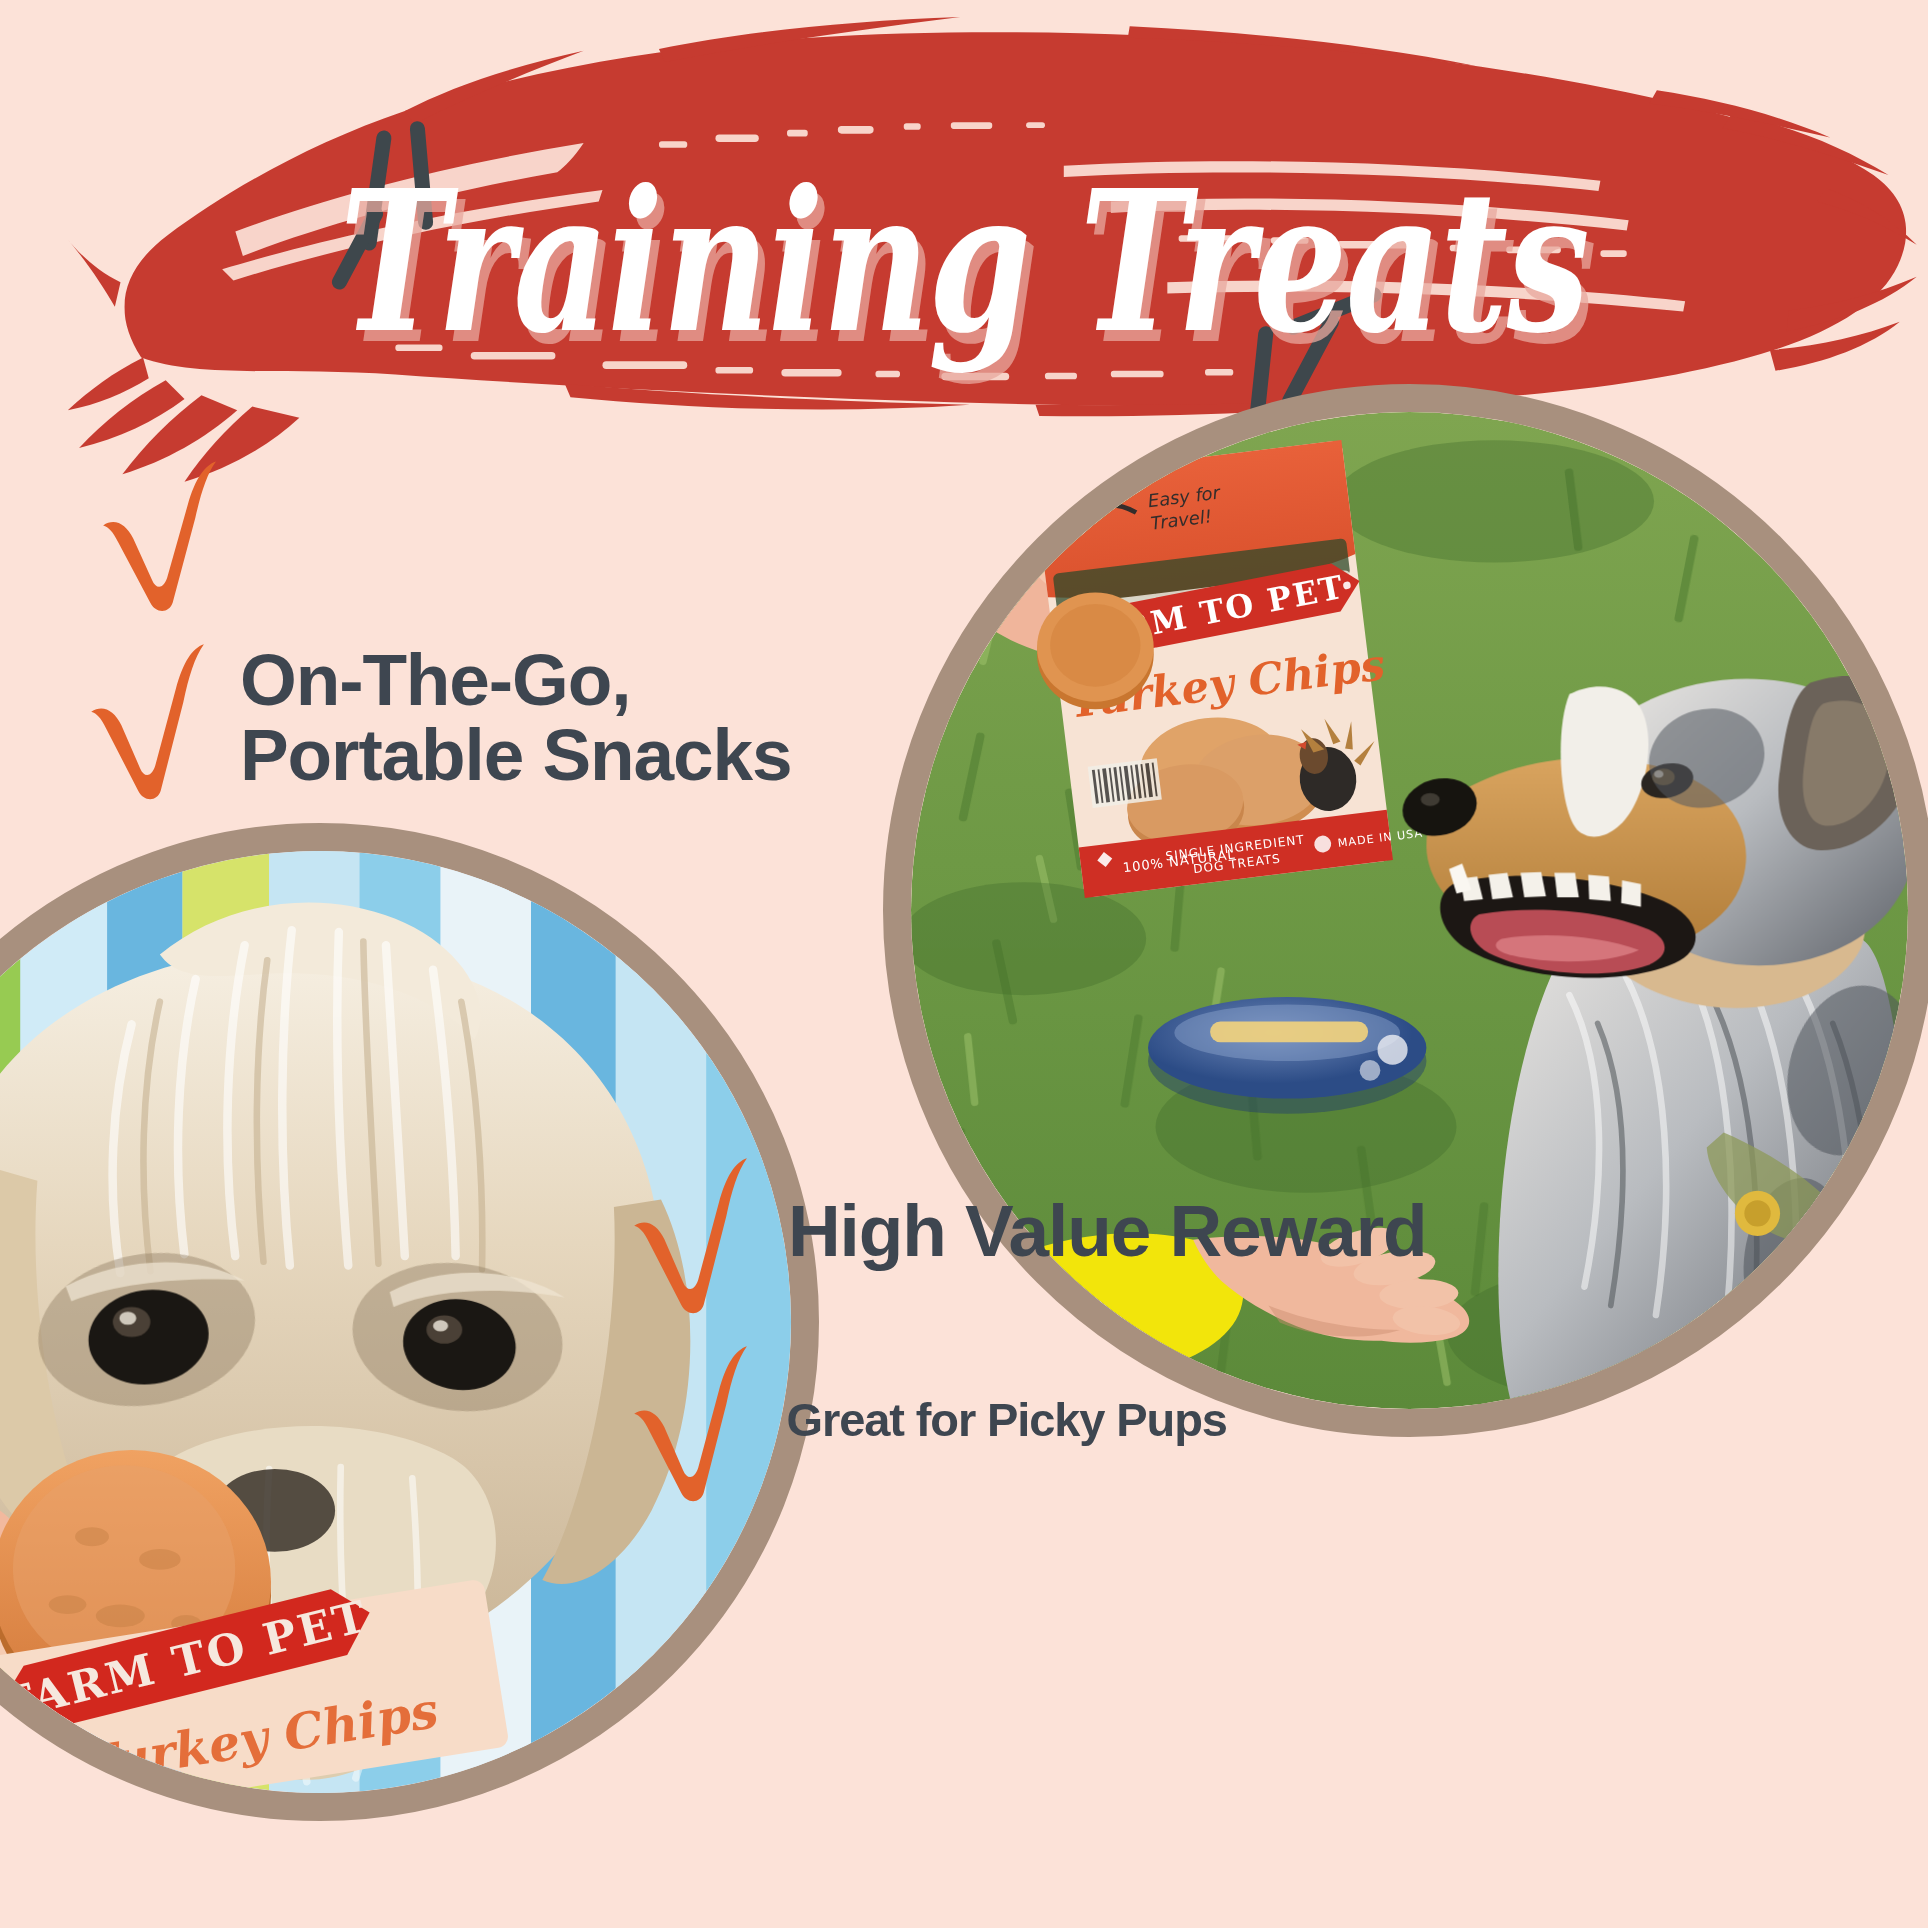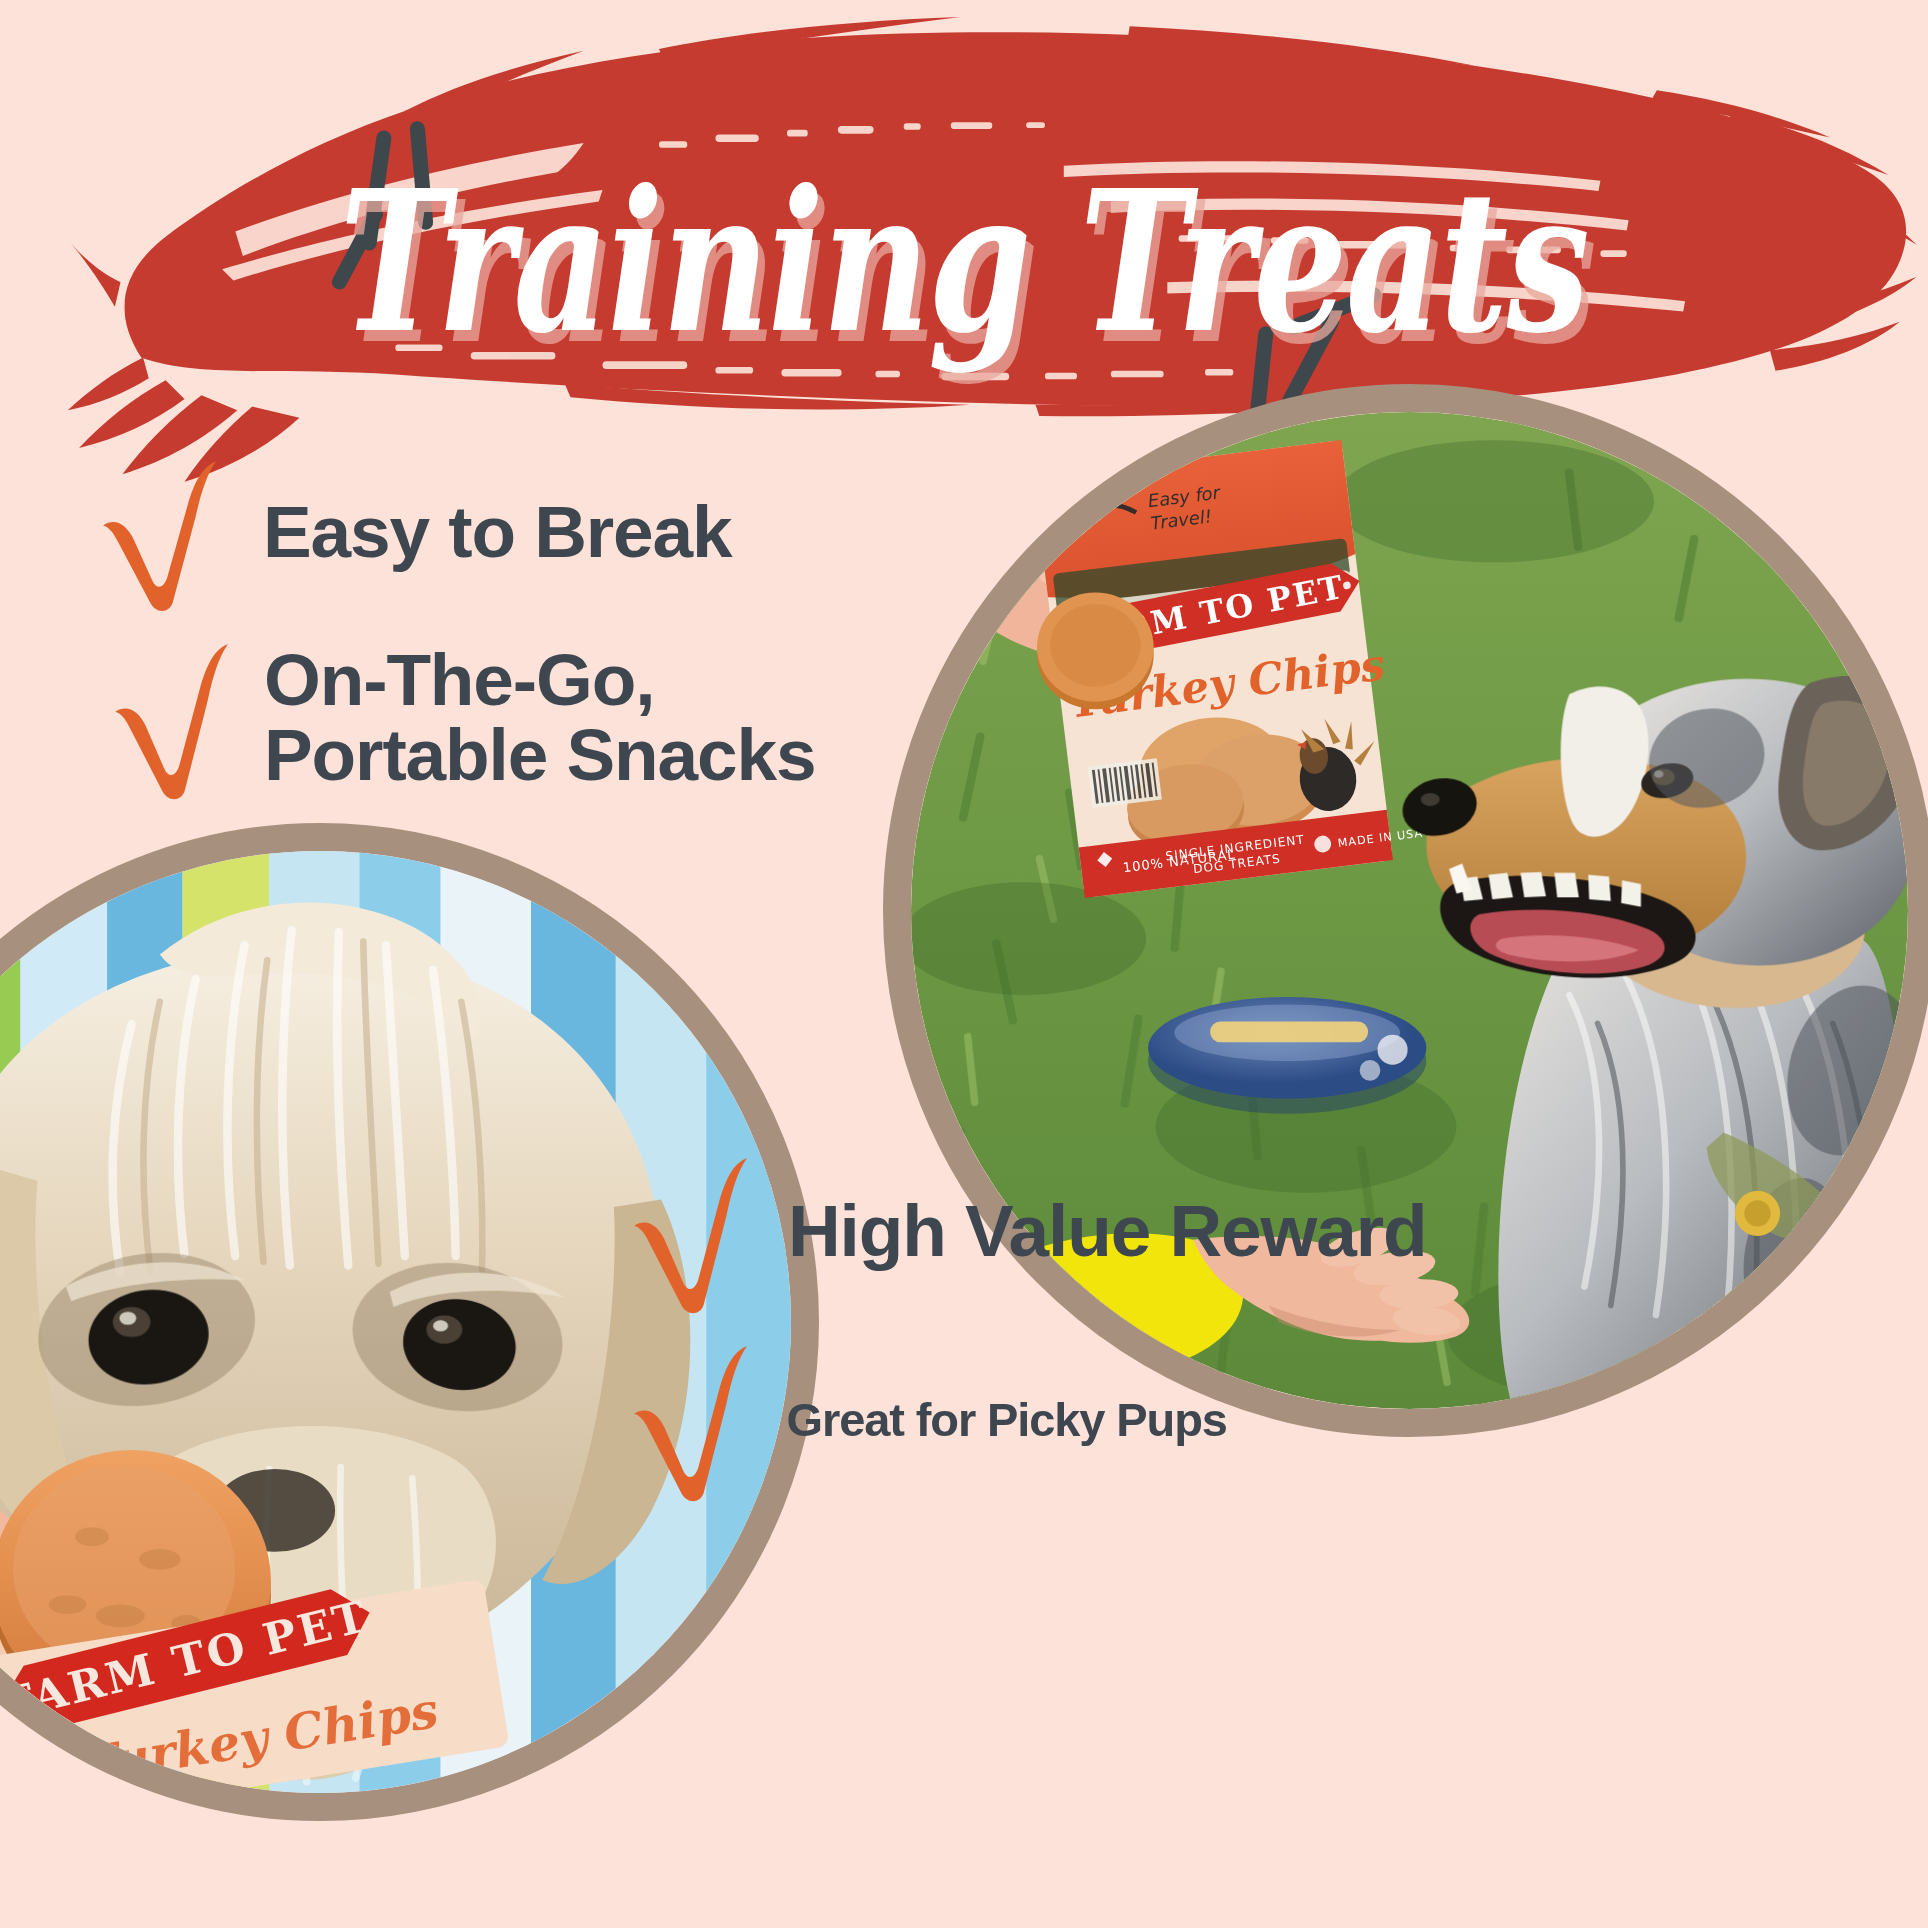--- a/index.html
+++ b/index.html
@@ -41,21 +41,21 @@
     color:#3E4650;
     font-family:"Liberation Sans", sans-serif;
     font-weight:700;
     font-size:72px;
     line-height:1.02;
     letter-spacing:-1.1px;
     white-space:pre-line;
   }
   #b1{left:90px;top:452px;width:829px;}
   #b1 .bullet-text{font-size:73px;margin-left:32px;}
-  #b2{left:102px;top:633px;width:847px;}
+  #b2{left:78px;top:633px;width:847px;}
   #b2 .bullet-text{font-size:73px;margin-left:21px;}
   #b3{left:621px;top:1147px;width:1281px;}
   #b3 .bullet-text{font-size:73px;margin-left:26px;}
   #b4{left:621px;top:1335px;width:1290px;}
   #b4 .bullet-text{font-size:47px;margin-left:24.5px;}
 
   
   .photo-circle{position:absolute;border-radius:50%;overflow:hidden;box-sizing:border-box;}
   #photo-top-right{
     left:883px;top:384px;width:1053px;height:1053px;
@@ -166,21 +166,20 @@
 
     <div class="banner-title">Training Treats</div>
   </div>
 
   <div class="bullet" id="b1">
     <svg class="check" width="141" height="160" viewBox="0 0 150 170">
       <path d="M14,78 C26,70 38,76 46,92 L66,136 C70,146 78,146 82,134
                L104,56 C112,28 122,14 134,10 C124,24 118,44 112,70
                L88,160 C84,172 70,172 64,160 L30,96 C24,84 20,80 14,78 Z" fill="#E2622B"></path>
     </svg>
-    <div class="bullet-text">Easy to Break</div>
   </div>
 
   <div class="bullet" id="b2">
     <svg class="check" width="141" height="169" viewBox="0 0 150 180">
       <path d="M14,84 C26,76 38,82 46,98 L66,144 C70,154 78,154 82,142
                L104,60 C112,30 122,16 134,12 C124,26 118,46 112,74
                L88,168 C84,180 70,180 64,168 L30,102 C24,90 20,86 14,84 Z" fill="#E2622B"></path>
     </svg>
     <div class="bullet-text">On-The-Go,
 Portable Snacks</div>

